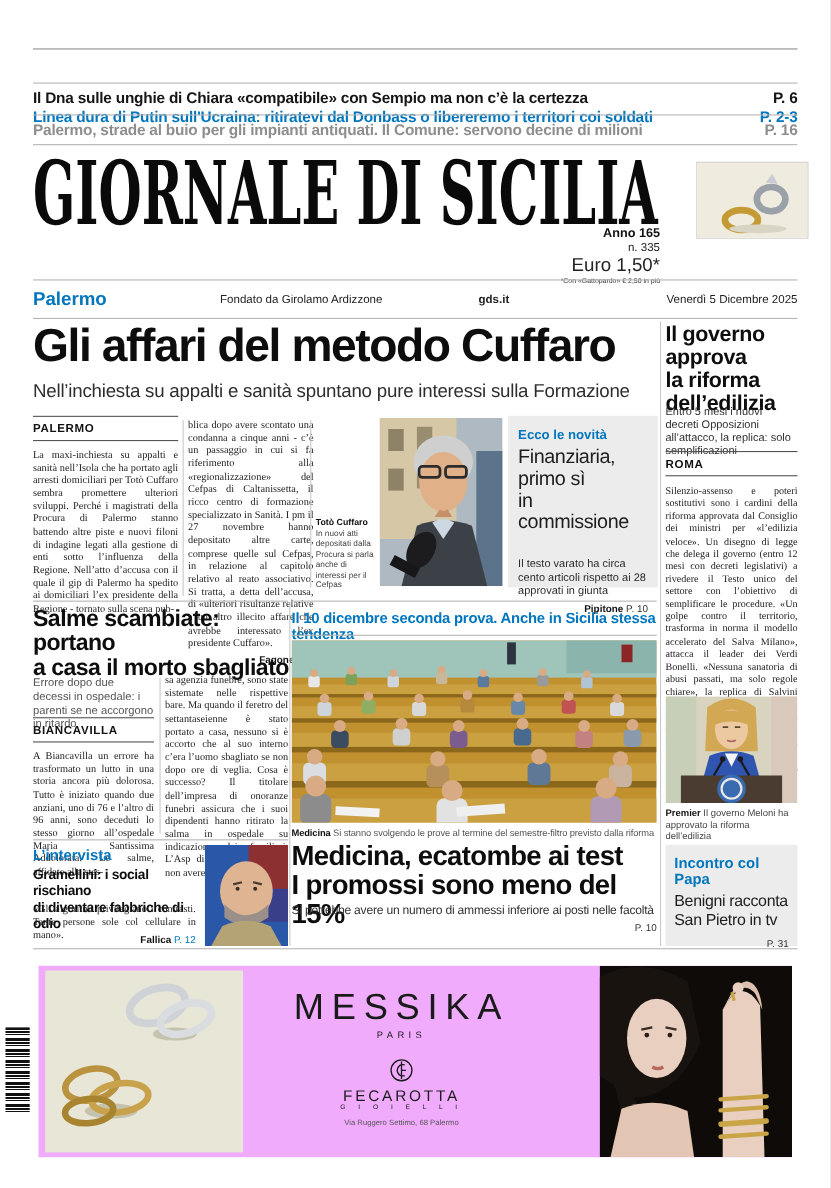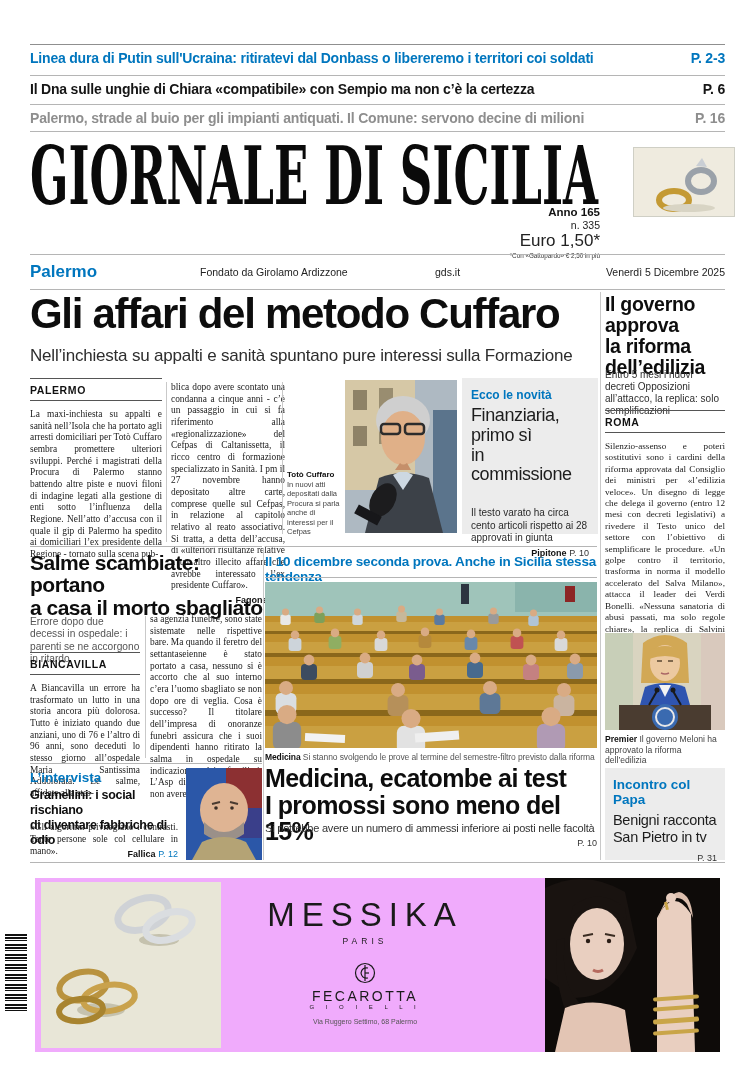--- a/index.html
+++ b/index.html
@@ -8,36 +8,36 @@
     position:relative; width:755px; height:1080px; margin:0 auto;
     background:#ffffff; overflow:hidden;
     font-family:"Liberation Sans", sans-serif; color:#111;
   }
   .abs { position:absolute; }
   .hrule { position:absolute; height:1px; background:#b5b5b5; }
   .vrule { position:absolute; width:1px; background:#c9c9c9; }
 
   
   .strip-row { position:absolute; left:30px; width:695px; display:flex; justify-content:space-between; align-items:center; font-weight:bold; font-size:14px; letter-spacing:-0.2px; }
-  .strip-blue { color:#0076be; }
+  .strip-blue { color:#0076be;margin-top:48px; }
   .strip-black { color:#151515; }
   .strip-gray { color:#8e8e8e; }
 
   
   .edition { position:absolute; left:440px; top:206px; width:160px; text-align:right; line-height:1.15; }
   .edition .anno { font-weight:bold; font-size:11.5px; }
   .edition .num { font-size:10.5px; color:#222; }
   .edition .price { font-size:17px; color:#222; }
   .edition .note { font-size:6.3px; color:#333; margin-top:1px; }
 
   
   .dateline { position:absolute; left:30px; top:258px; width:695px; height:28px; display:flex; align-items:center; }
   .dl-city { width:170px; font-size:17px; font-weight:bold; color:#0076be; }
   .dl-founder { width:235px; font-size:10.5px; color:#222; }
-  .dl-site { width:120px; font-size:10.5px; color:#222; }
+  .dl-site { width:120px; font-size:10.5px; color:#222;font-weight:bold; }
   .dl-date { flex:1; text-align:right; font-size:10.5px; color:#222; }
 
   
   .lead-headline { position:absolute; left:30px; top:293px; width:566px; font-size:42px; font-weight:800; letter-spacing:-1.3px; color:#0d0d0d; line-height:1; }
   .lead-deck { position:absolute; left:30px; top:346px; width:566px; font-size:17px; color:#2d2d2d; letter-spacing:-0.2px; }
 
   .sec-head { font-weight:bold; font-size:10.5px; letter-spacing:0.6px; color:#111;
     border-top:1px solid #555; border-bottom:1px solid #555; padding:5px 0 4px; margin-bottom:8px; }
   .serif-body { font-family:"Liberation Serif", serif; font-size:9.4px; line-height:1.24; text-align:justify; color:#1b1b1b; }
   .byline { text-align:right; font-size:9px; margin-top:3px; }

